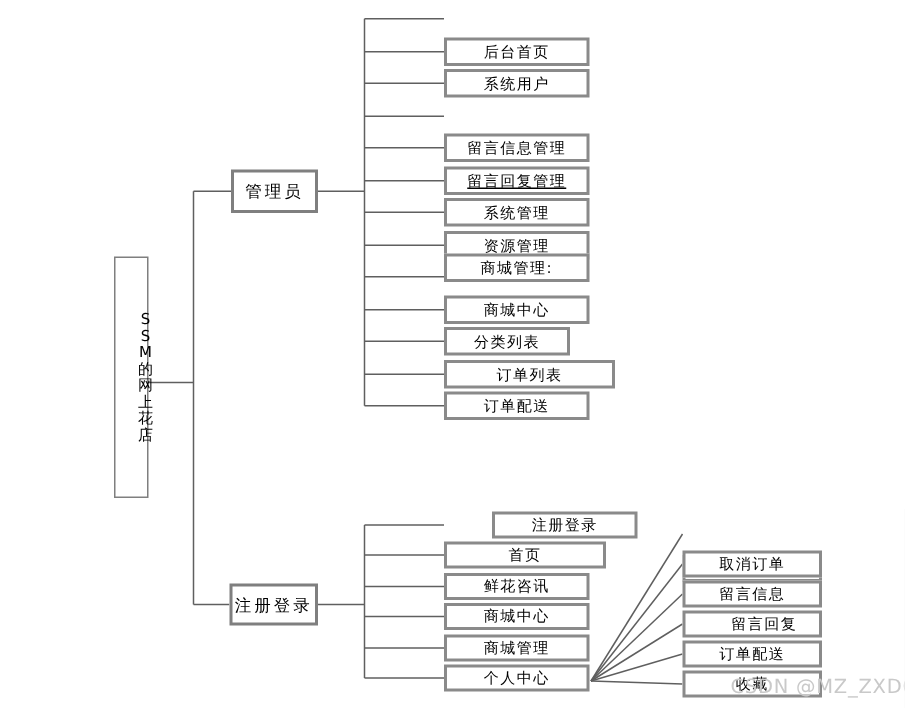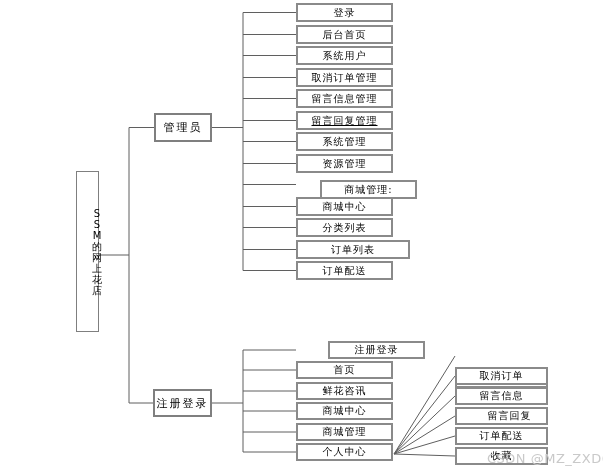--- a/index.html
+++ b/index.html
@@ -115,36 +115,34 @@
     <path d="M394,454 L455,416"></path>
     <path d="M394,454 L455,436"></path>
     <path d="M394,454 L455,456"></path>
   </svg>
 
   <div class="box root" style="left:76px; top:171px; width:21px; height:161px;padding-left:20px;">SSM的网上花店</div>
 
   <div class="box branch" style="left:154px; top:113px; width:58px; height:29px;">管理员</div>
   <div class="box branch" style="left:153px; top:389px; width:59px; height:28px;">注册登录</div>
 
-  <div class="box" style="left:296px; top:3px;   width:97px; height:19px;">登录</div>
   <div class="box" style="left:296px; top:25px;  width:97px; height:19px;">后台首页</div>
   <div class="box" style="left:296px; top:46px;  width:97px; height:19px;">系统用户</div>
-  <div class="box" style="left:296px; top:68px;  width:97px; height:19px;">取消订单管理</div>
   <div class="box" style="left:296px; top:89px;  width:97px; height:19px;">留言信息管理</div>
   <div class="box" style="left:296px; top:111px; width:97px; height:19px;text-decoration:underline;">留言回复管理</div>
   <div class="box" style="left:296px; top:132px; width:97px; height:19px;">系统管理</div>
   <div class="box" style="left:296px; top:154px; width:97px; height:19px;">资源管理</div>
-  <div class="box" style="left:296px; top:180px; width:97px; height:19px;margin-left:24px;">商城管理:</div>
+  <div class="box" style="left:296px; top:169px; width:97px; height:19px;">商城管理:</div>
   <div class="box" style="left:296px; top:197px; width:97px; height:19px;">商城中心</div>
-  <div class="box" style="left:296px; top:218px; width:97px; height:19px;">分类列表</div>
+  <div class="box" style="left:296px; top:218px; width:84px; height:19px;">分类列表</div>
   <div class="box" style="left:296px; top:240px; width:114px; height:19px;">订单列表</div>
   <div class="box" style="left:296px; top:261px; width:97px; height:19px;">订单配送</div>
 
   <div class="box" style="left:296px; top:341px; width:97px; height:18px;margin-left:32px;">注册登录</div>
-  <div class="box" style="left:296px; top:361px; width:97px; height:18px;">首页</div>
+  <div class="box" style="left:296px; top:361px; width:108px; height:18px;">首页</div>
   <div class="box" style="left:296px; top:382px; width:97px; height:18px;">鲜花咨讯</div>
   <div class="box" style="left:296px; top:402px; width:97px; height:18px;">商城中心</div>
   <div class="box" style="left:296px; top:423px; width:97px; height:18px;">商城管理</div>
   <div class="box" style="left:296px; top:443px; width:97px; height:18px;">个人中心</div>
 
   <div class="box" style="left:455px; top:347px; width:93px; height:18px;margin-top:23px;">个人首页</div>
   <div class="box" style="left:455px; top:367px; width:93px; height:18px;">取消订单</div>
   <div class="box" style="left:455px; top:387px; width:93px; height:18px;">留言信息</div>
   <div class="box" style="left:455px; top:407px; width:93px; height:18px;padding-left:16px;">留言回复</div>
   <div class="box" style="left:455px; top:427px; width:93px; height:18px;">订单配送</div>

